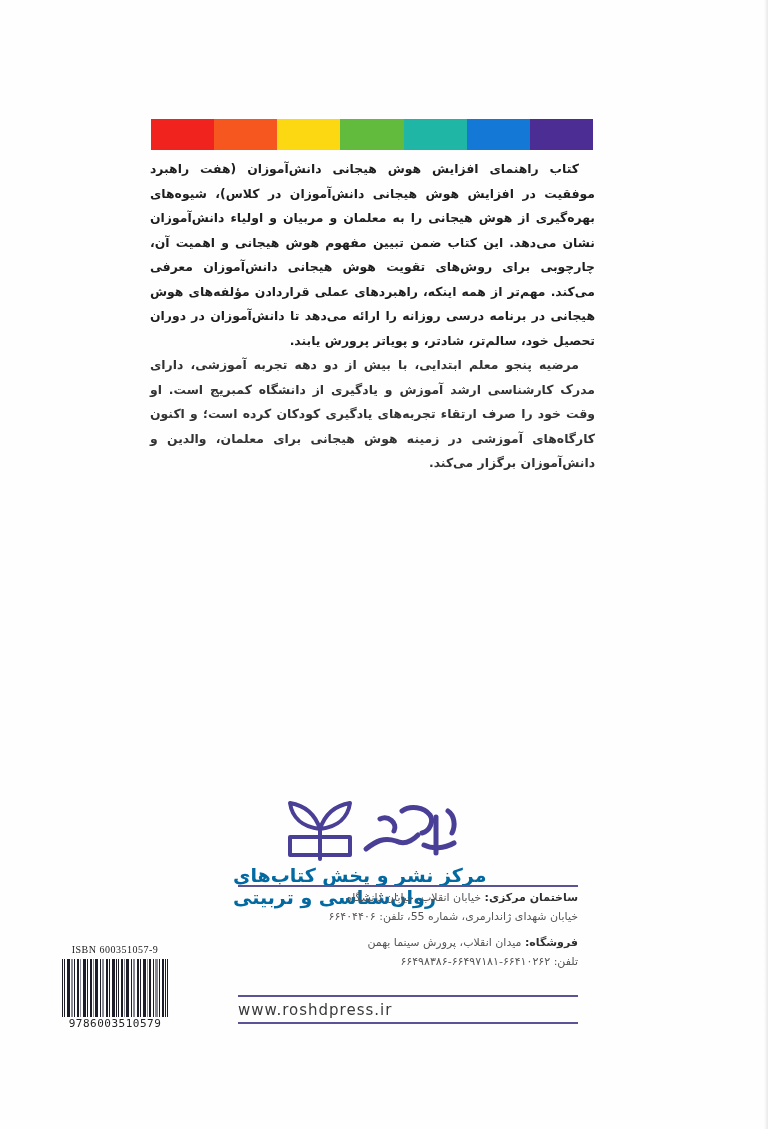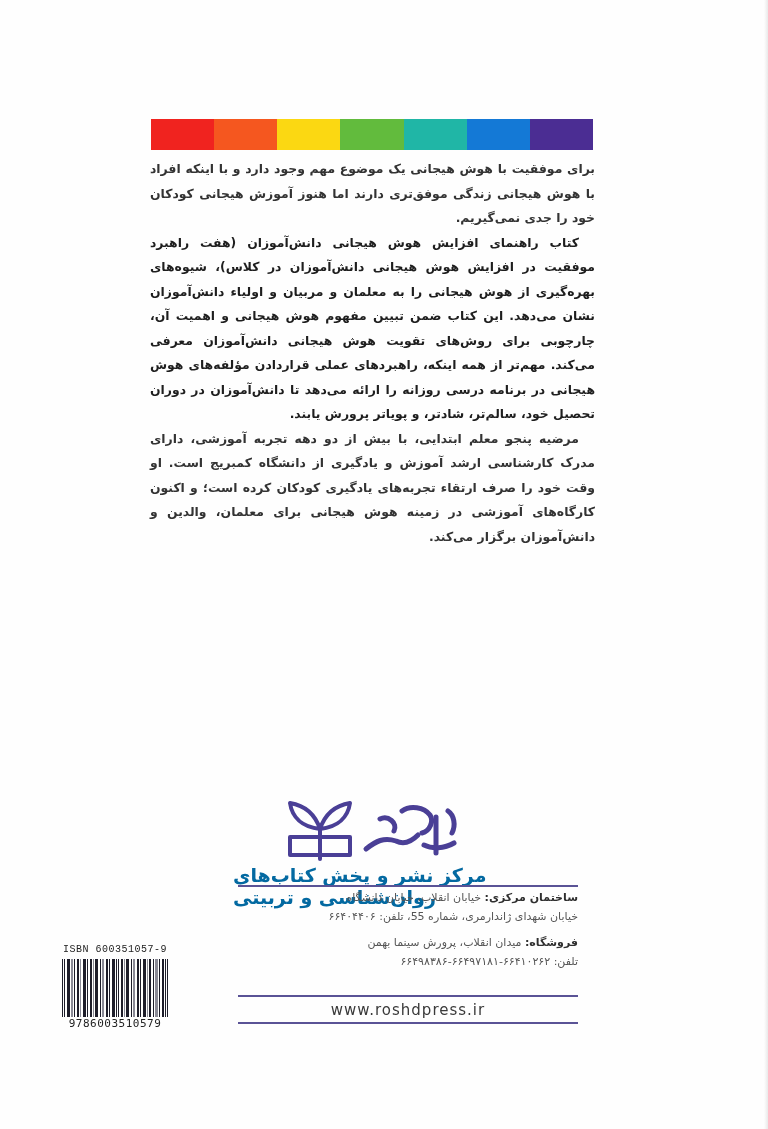--- a/index.html
+++ b/index.html
@@ -25,27 +25,27 @@
     position: absolute; left: 233px; top: 864px; width: 346px; text-align: left; direction: rtl;
     font-size: 19px; font-weight: bold; color: #0369a1;
   }
   .rule { position: absolute; left: 238px; width: 340px; height: 2px; background: #5a5396; }
   .addr {
     position: absolute; left: 238px; width: 340px; direction: rtl; text-align: justify;
     font-size: 11px; line-height: 19px; color: #555;
   }
   .addr b { color: #2f2f2f; margin-top: 48px; }
   .url {
-    position: absolute; left: 238px; top: 1001px; width: 340px; text-align: center;
+    position: absolute; left: 238px; top: 1001px; width: 340px; text-align: left;
     font-family: "DejaVu Sans", sans-serif; font-size: 15px; letter-spacing: 1px; color: #3a3a3a;
   }
 
   .barcode { position: absolute; left: 56px; top: 944px; width: 118px; height: 92px; }
   .isbn-top { position: absolute; left: 0; top: 0; width: 118px; text-align: center;
-    font-family: Liberation Mono, monospace; font-size: 10px; letter-spacing: 0.5px; color: #222; }
+    font-family: Liberation Serif, serif; font-size: 10px; letter-spacing: 0.5px; color: #222; }
   .bars { position: absolute; left: 6px; top: 15px; width: 108px; height: 62px; display: flex; align-items: stretch; }
   .bars i { display: block; height: 100%; margin-right: 1px; background: #1d1d2a; }
   .bars i.g { background: #8a8a96; }
   .bars i.s { margin-right: 2px; }
   .bars i.long { height: 110%; }
   .isbn-bottom { position: absolute; left: -3px; top: 73px; width: 124px; text-align: center;
     font-family: "DejaVu Sans Mono", monospace; font-size: 11px; letter-spacing: 0.5px; color: #222;
     background: #fefefe; }
 </style>
 </head>
@@ -57,21 +57,20 @@
   <span style="background: rgb(240, 35, 31);"></span>
   <span style="background: rgb(245, 87, 31);"></span>
   <span style="background: rgb(251, 216, 18);"></span>
   <span style="background: rgb(98, 187, 61);"></span>
   <span style="background: rgb(32, 182, 166);"></span>
   <span style="background: rgb(20, 121, 214);"></span>
   <span style="background: rgb(75, 45, 147);"></span>
 </div>
 
 <div class="body-text">
-  <p>برای موفقیت با هوش هیجانی یک موضوع مهم وجود دارد و با اینکه افراد با هوش هیجانی زندگی موفق‌تری دارند اما هنوز آموزش هیجانی کودکان خود را جدی نمی‌گیریم.</p>
   <p class="ind strong">کتاب راهنمای افزایش هوش هیجانی دانش‌آموزان (هفت راهبرد موفقیت در افزایش هوش هیجانی دانش‌آموزان در کلاس)، شیوه‌های بهره‌گیری از هوش هیجانی را به معلمان و مربیان و اولیاء دانش‌آموزان نشان می‌دهد. این کتاب ضمن تبیین مفهوم هوش هیجانی و اهمیت آن، چارچوبی برای روش‌های تقویت هوش هیجانی دانش‌آموزان معرفی می‌کند. مهم‌تر از همه اینکه، راهبردهای عملی قراردادن مؤلفه‌های هوش هیجانی در برنامه درسی روزانه را ارائه می‌دهد تا دانش‌آموزان در دوران تحصیل خود، سالم‌تر، شادتر، و پویاتر پرورش یابند.</p>
   <p class="ind">مرضیه پنجو معلم ابتدایی، با بیش از دو دهه تجربه آموزشی، دارای مدرک کارشناسی ارشد آموزش و یادگیری از دانشگاه کمبریج است. او وقت خود را صرف ارتقاء تجربه‌های یادگیری کودکان کرده است؛ و اکنون کارگاه‌های آموزشی در زمینه هوش هیجانی برای معلمان، والدین و دانش‌آموزان برگزار می‌کند.</p>
 </div>
 
 <div class="logo">
   <svg width="180" height="66" viewBox="0 0 180 66">
     <g fill="none" stroke="#4a3f96" stroke-width="4" stroke-linejoin="round" stroke-linecap="round">
       <path d="M36 32 C30 14 18 8 6 6 C8 20 18 30 36 32 Z"></path>
       <path d="M36 32 C42 14 54 8 66 6 C64 20 54 30 36 32 Z"></path>
       <line x1="36" y1="32" x2="36" y2="62"></line>

